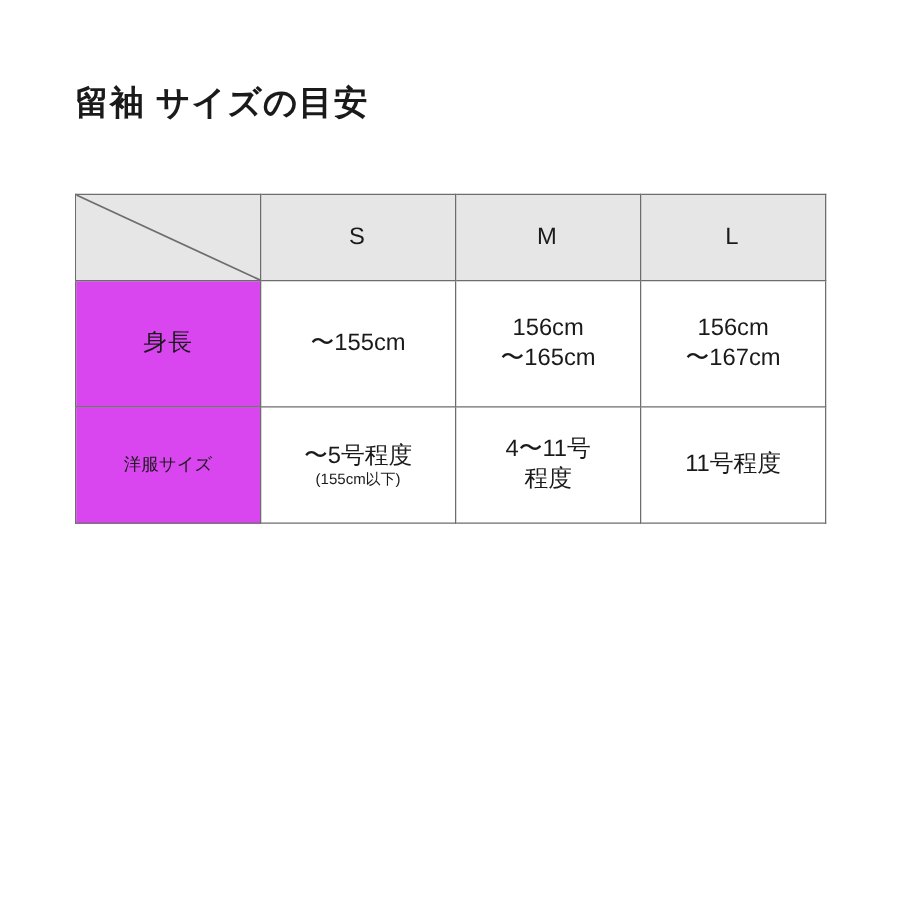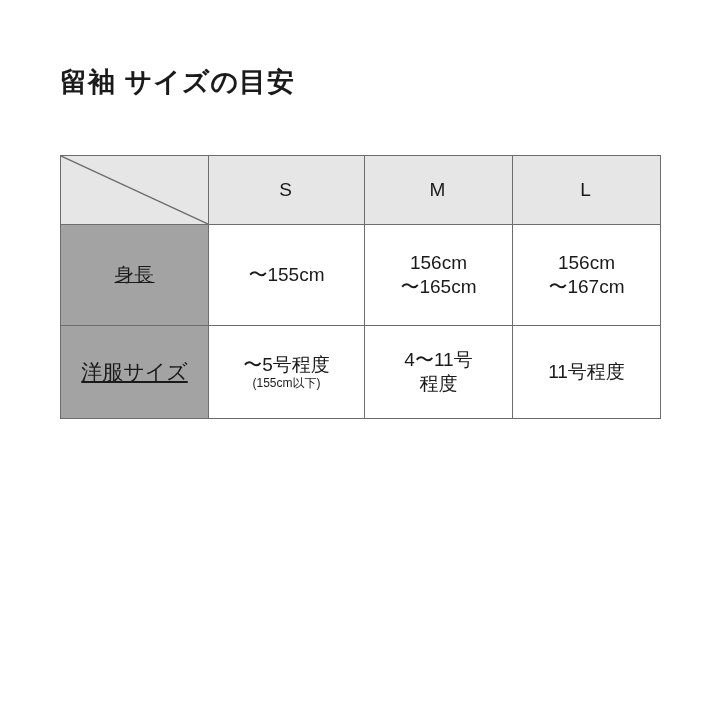--- a/index.html
+++ b/index.html
@@ -58,27 +58,26 @@
   tr.r-body td { height: 96px; }
   tr.r-last td { height: 88px; }
 
   .head-cell {
     background: #e6e6e6;
     font-size: 21px;
     font-weight: normal;
     letter-spacing: 2px;
   }
   .row-label {
-    background: #a3a3a3;
+    background: #d946ef;
     font-size: 21px;
     letter-spacing: 1px;
-    text-decoration: underline;
   }
   .row-label.small {
-    font-size: 21px;
+    font-size: 14px;
     letter-spacing: 0px;
     margin-left: 44px;
   }
   .corner {
     background: #e6e6e6;
     padding: 0;
     position: relative;
   }
   .corner svg {
     display: block;

